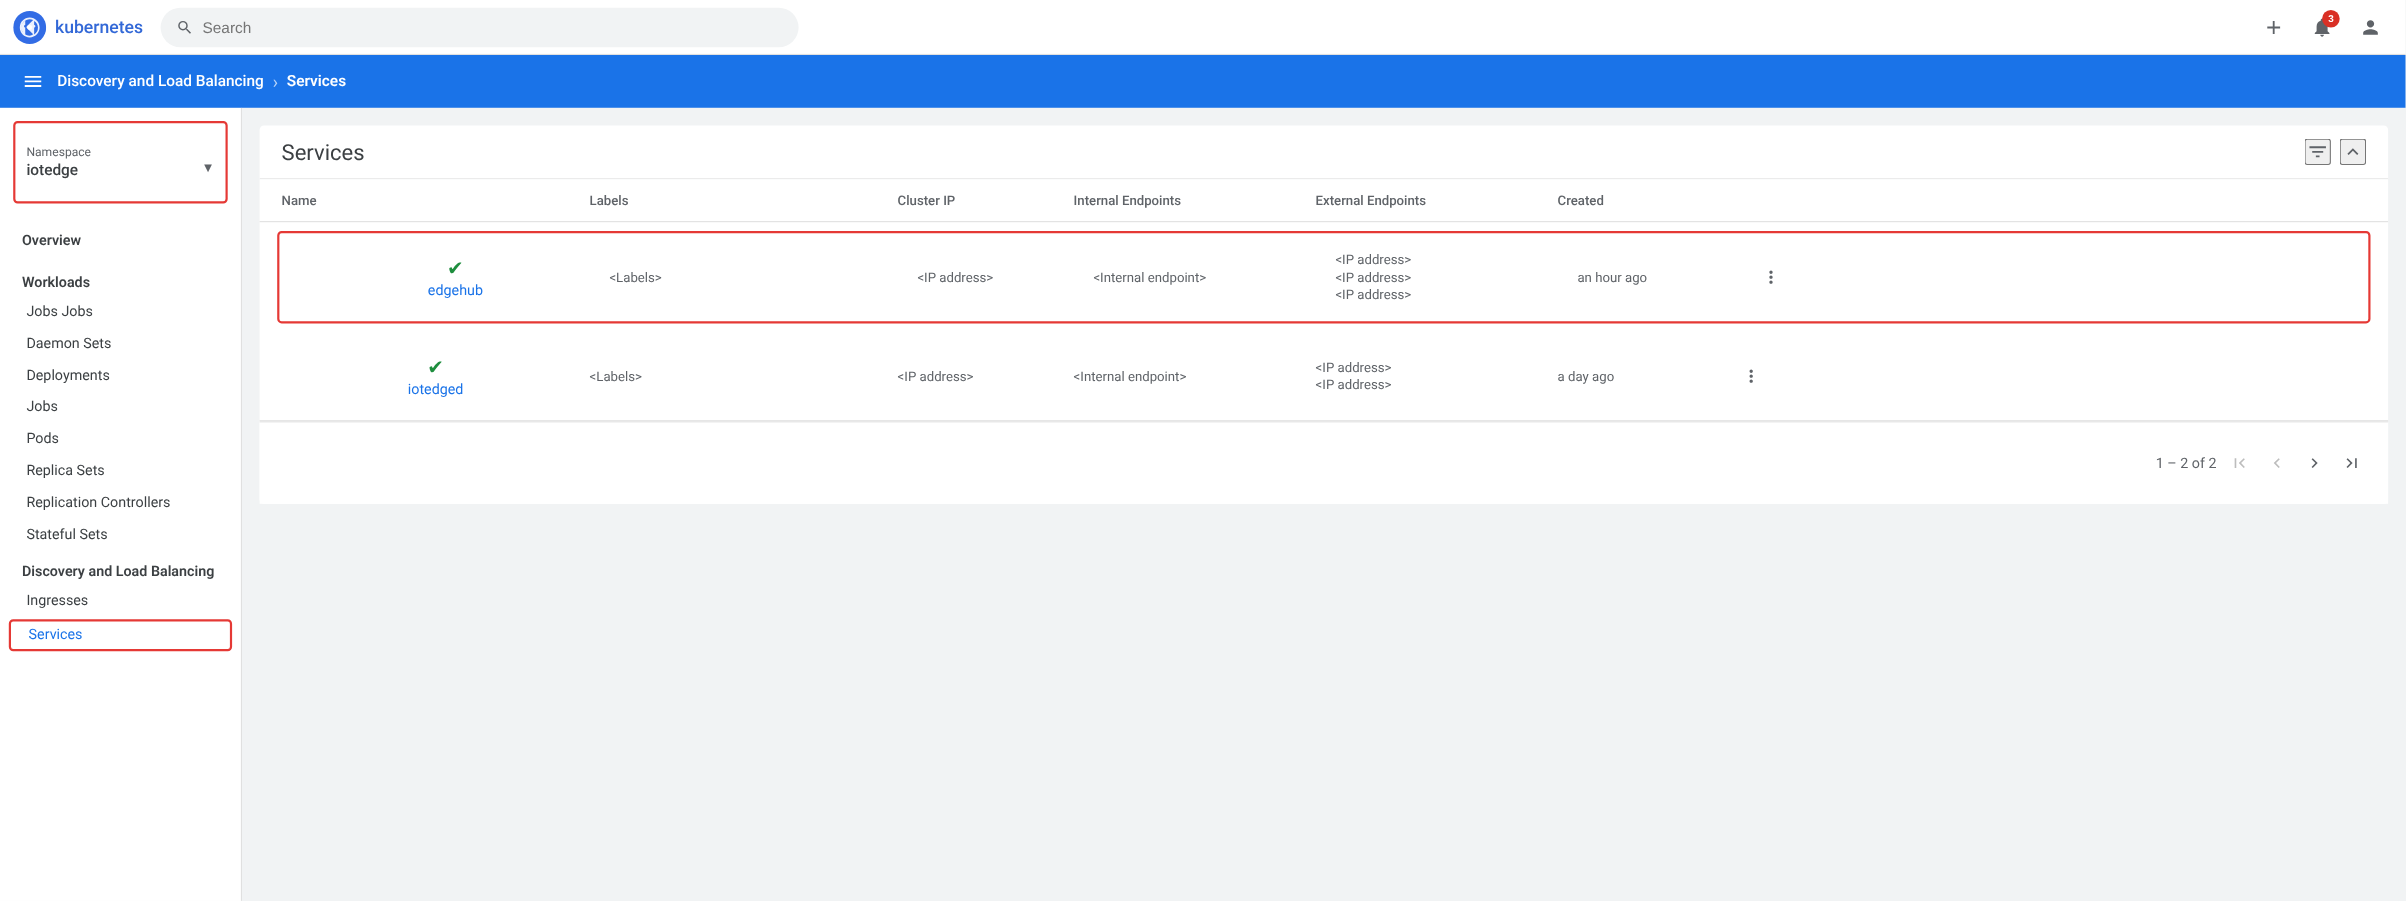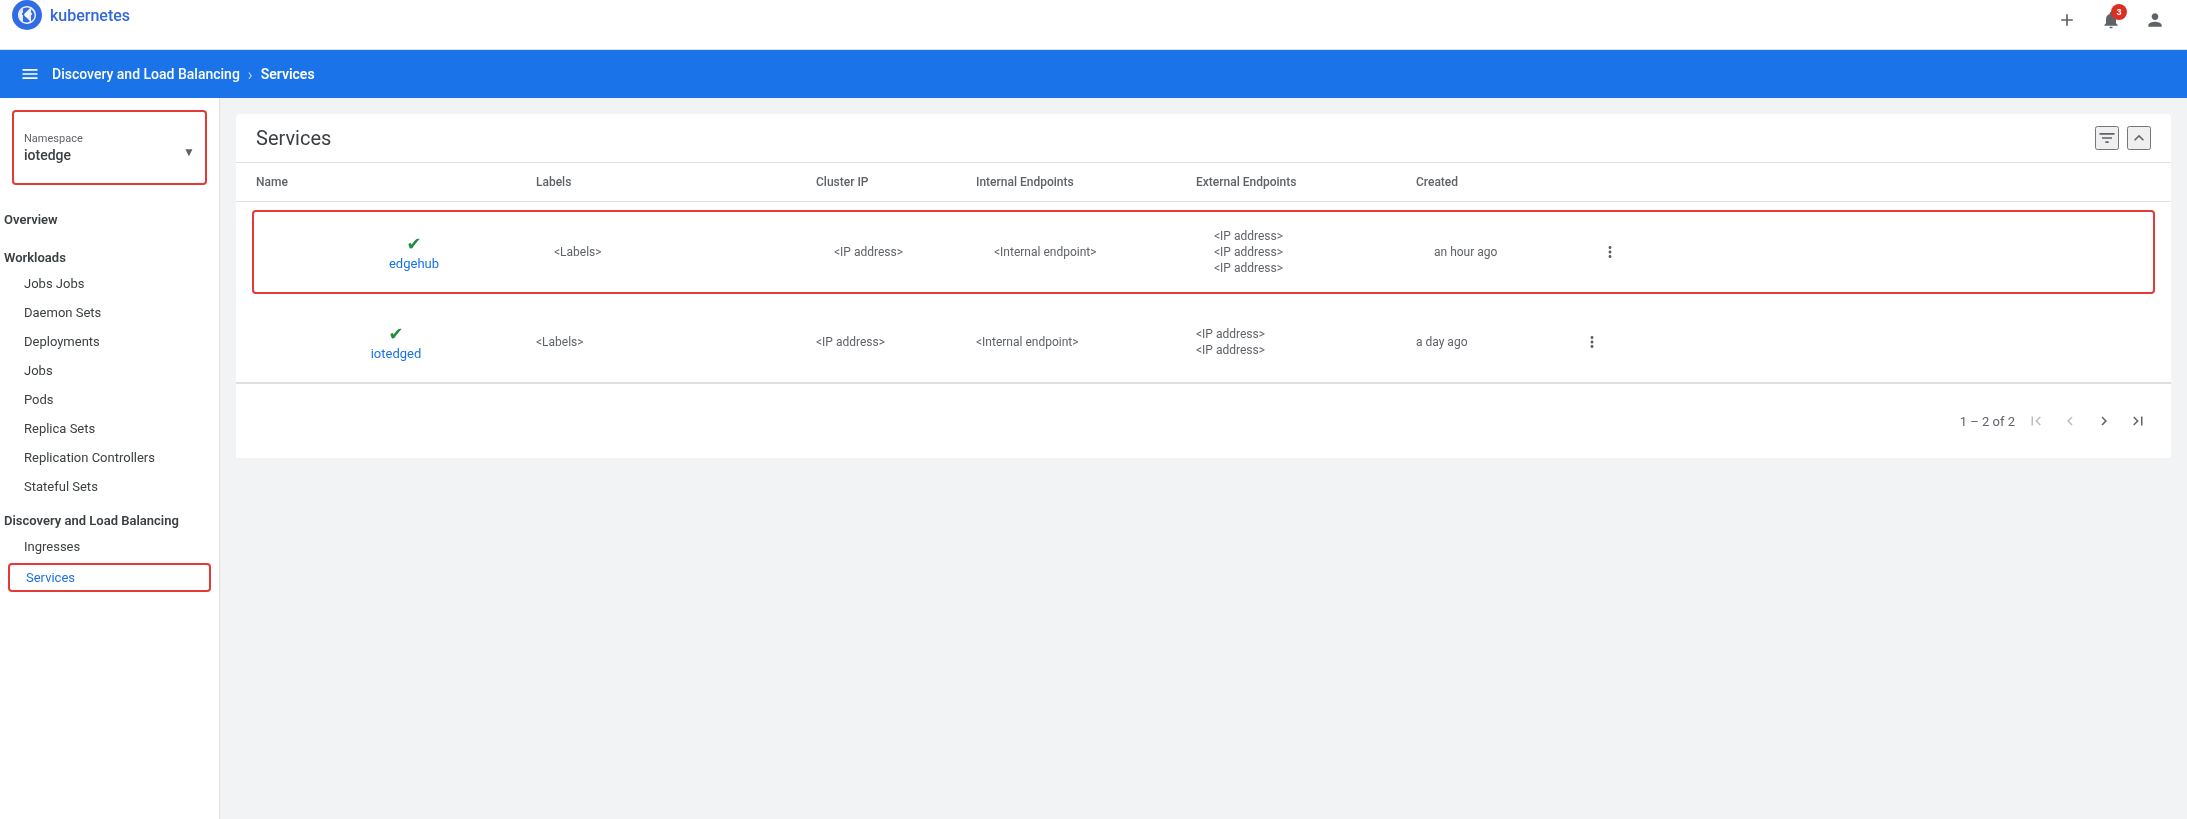--- a/index.html
+++ b/index.html
@@ -1,20 +1,20 @@
 <!DOCTYPE html>
 <html><head>
   <meta charset="utf-8">
   <style>
     * { box-sizing: border-box; margin: 0; padding: 0; }
     body { font-family: Roboto, Arial, sans-serif; font-size: 13px; color: #3c4043; background: #f1f3f4; height: 100vh; display: flex; flex-direction: column; overflow: hidden; }
 
     
     .top-nav {
-      display: flex; align-items: flex-start; background: #fff; height: 50px;
+      display: flex; align-items: center; background: #fff; height: 50px;
       padding: 0 12px; border-bottom: 1px solid #e0e0e0; flex-shrink: 0; z-index: 10;
     }
     .kube-logo { display: flex; align-items: center; gap: 8px; margin-right: 16px; }
     .kube-logo-icon { width: 30px; height: 30px; }
     .kube-logo-text { font-size: 16px; font-weight: 500; color: #3268d7; }
     .search-bar {
       flex: 1; max-width: 580px; display: flex; align-items: center;
       background: #f1f3f4; border-radius: 24px; padding: 0 14px; height: 36px; gap: 8px;
     }
     .search-bar input {
@@ -52,21 +52,21 @@
     }
     .namespace-selector {
       margin: 12px 12px 8px 12px; border: 2px solid #e53935; border-radius: 4px; padding: 20px 10px;
     }
     .namespace-label { font-size: 11px; color: #5f6368; }
     .namespace-value-row { display: flex; align-items: flex-start; justify-content: space-between; }
     .namespace-value { font-size: 14px; font-weight: 500; color: #3c4043; margin-top: 2px; }
     .namespace-arrow { color: #5f6368; font-size: 12px; }
 
     .sidebar-section-header {
-      padding: 12px 16px 4px 4px; font-size: 13px; font-weight: 600; color: #3c4043;
+      padding: 12px 16px 4px 20px; font-size: 13px; font-weight: 600; color: #3c4043;
     }
     .sidebar-item {
       padding: 7px 16px 7px 24px; font-size: 13px; color: #3c4043; cursor: pointer;
       display: block;
     }
     .sidebar-item.active { color: #1a73e8; border: 2px solid #e53935; border-radius: 4px; margin: 2px 8px; padding: 5px 8px 5px 16px; }
 
     
     .content-area { flex: 1; overflow-y: auto; background: #f1f3f4; padding: 16px; }
 
@@ -117,20 +117,26 @@
 <body>
 
 <nav class="top-nav">
   <div class="kube-logo">
     <svg class="kube-logo-icon" viewBox="0 0 40 40" fill="none" xmlns="http://www.w3.org/2000/svg">
       <circle cx="20" cy="20" r="20" fill="#326CE5"></circle>
       <path d="M20 8C13.37 8 8 13.37 8 20s5.37 12 12 12 12-5.37 12-12S26.63 8 20 8zm0 2c1.48 0 2.89.27 4.2.76l-7.66 7.66a1.5 1.5 0 000 2.12l7.66 7.66A10 10 0 0120 30c-5.52 0-10-4.48-10-10S14.48 10 20 10zm5.4 2.17A10 10 0 0130 20a9.97 9.97 0 01-4.6 8.42V20a1.5 1.5 0 000-3V11.57zM14.6 11.57V17a1.5 1.5 0 000 3v8.42A9.97 9.97 0 0110 20a10 10 0 014.6-8.43z" fill="white" opacity="0.9"></path>
       <circle cx="20" cy="20" r="3" fill="white"></circle>
     </svg>
     <span class="kube-logo-text">kubernetes</span>
+  </div>
+  <div class="search-bar">
+    <svg class="search-icon-svg" width="16" height="16" viewBox="0 0 24 24" fill="currentColor">
+      <path d="M15.5 14h-.79l-.28-.27A6.5 6.5 0 0 0 16 9.5 6.5 6.5 0 1 0 9.5 16c1.61 0 3.09-.59 4.23-1.57l.27.28v.79l5 4.99L20.49 19l-4.99-5zm-6 0C7.01 14 5 11.99 5 9.5S7.01 5 9.5 5 14 7.01 14 9.5 11.99 14 9.5 14z"></path>
+    </svg>
+    <input type="text" placeholder="Search" style="">
   </div>
   <div class="nav-actions">
     <button class="nav-btn">
       <svg width="20" height="20" viewBox="0 0 24 24" fill="#5f6368">
         <path d="M19 13h-6v6h-2v-6H5v-2h6V5h2v6h6v2z"></path>
       </svg>
     </button>
     <button class="nav-btn">
       <svg width="20" height="20" viewBox="0 0 24 24" fill="#5f6368">
         <path d="M12 22c1.1 0 2-.9 2-2h-4c0 1.1.9 2 2 2zm6-6v-5c0-3.07-1.64-5.64-4.5-6.32V4c0-.83-.67-1.5-1.5-1.5s-1.5.67-1.5 1.5v.68C7.63 5.36 6 7.92 6 11v5l-2 2v1h16v-1l-2-2z"></path>

